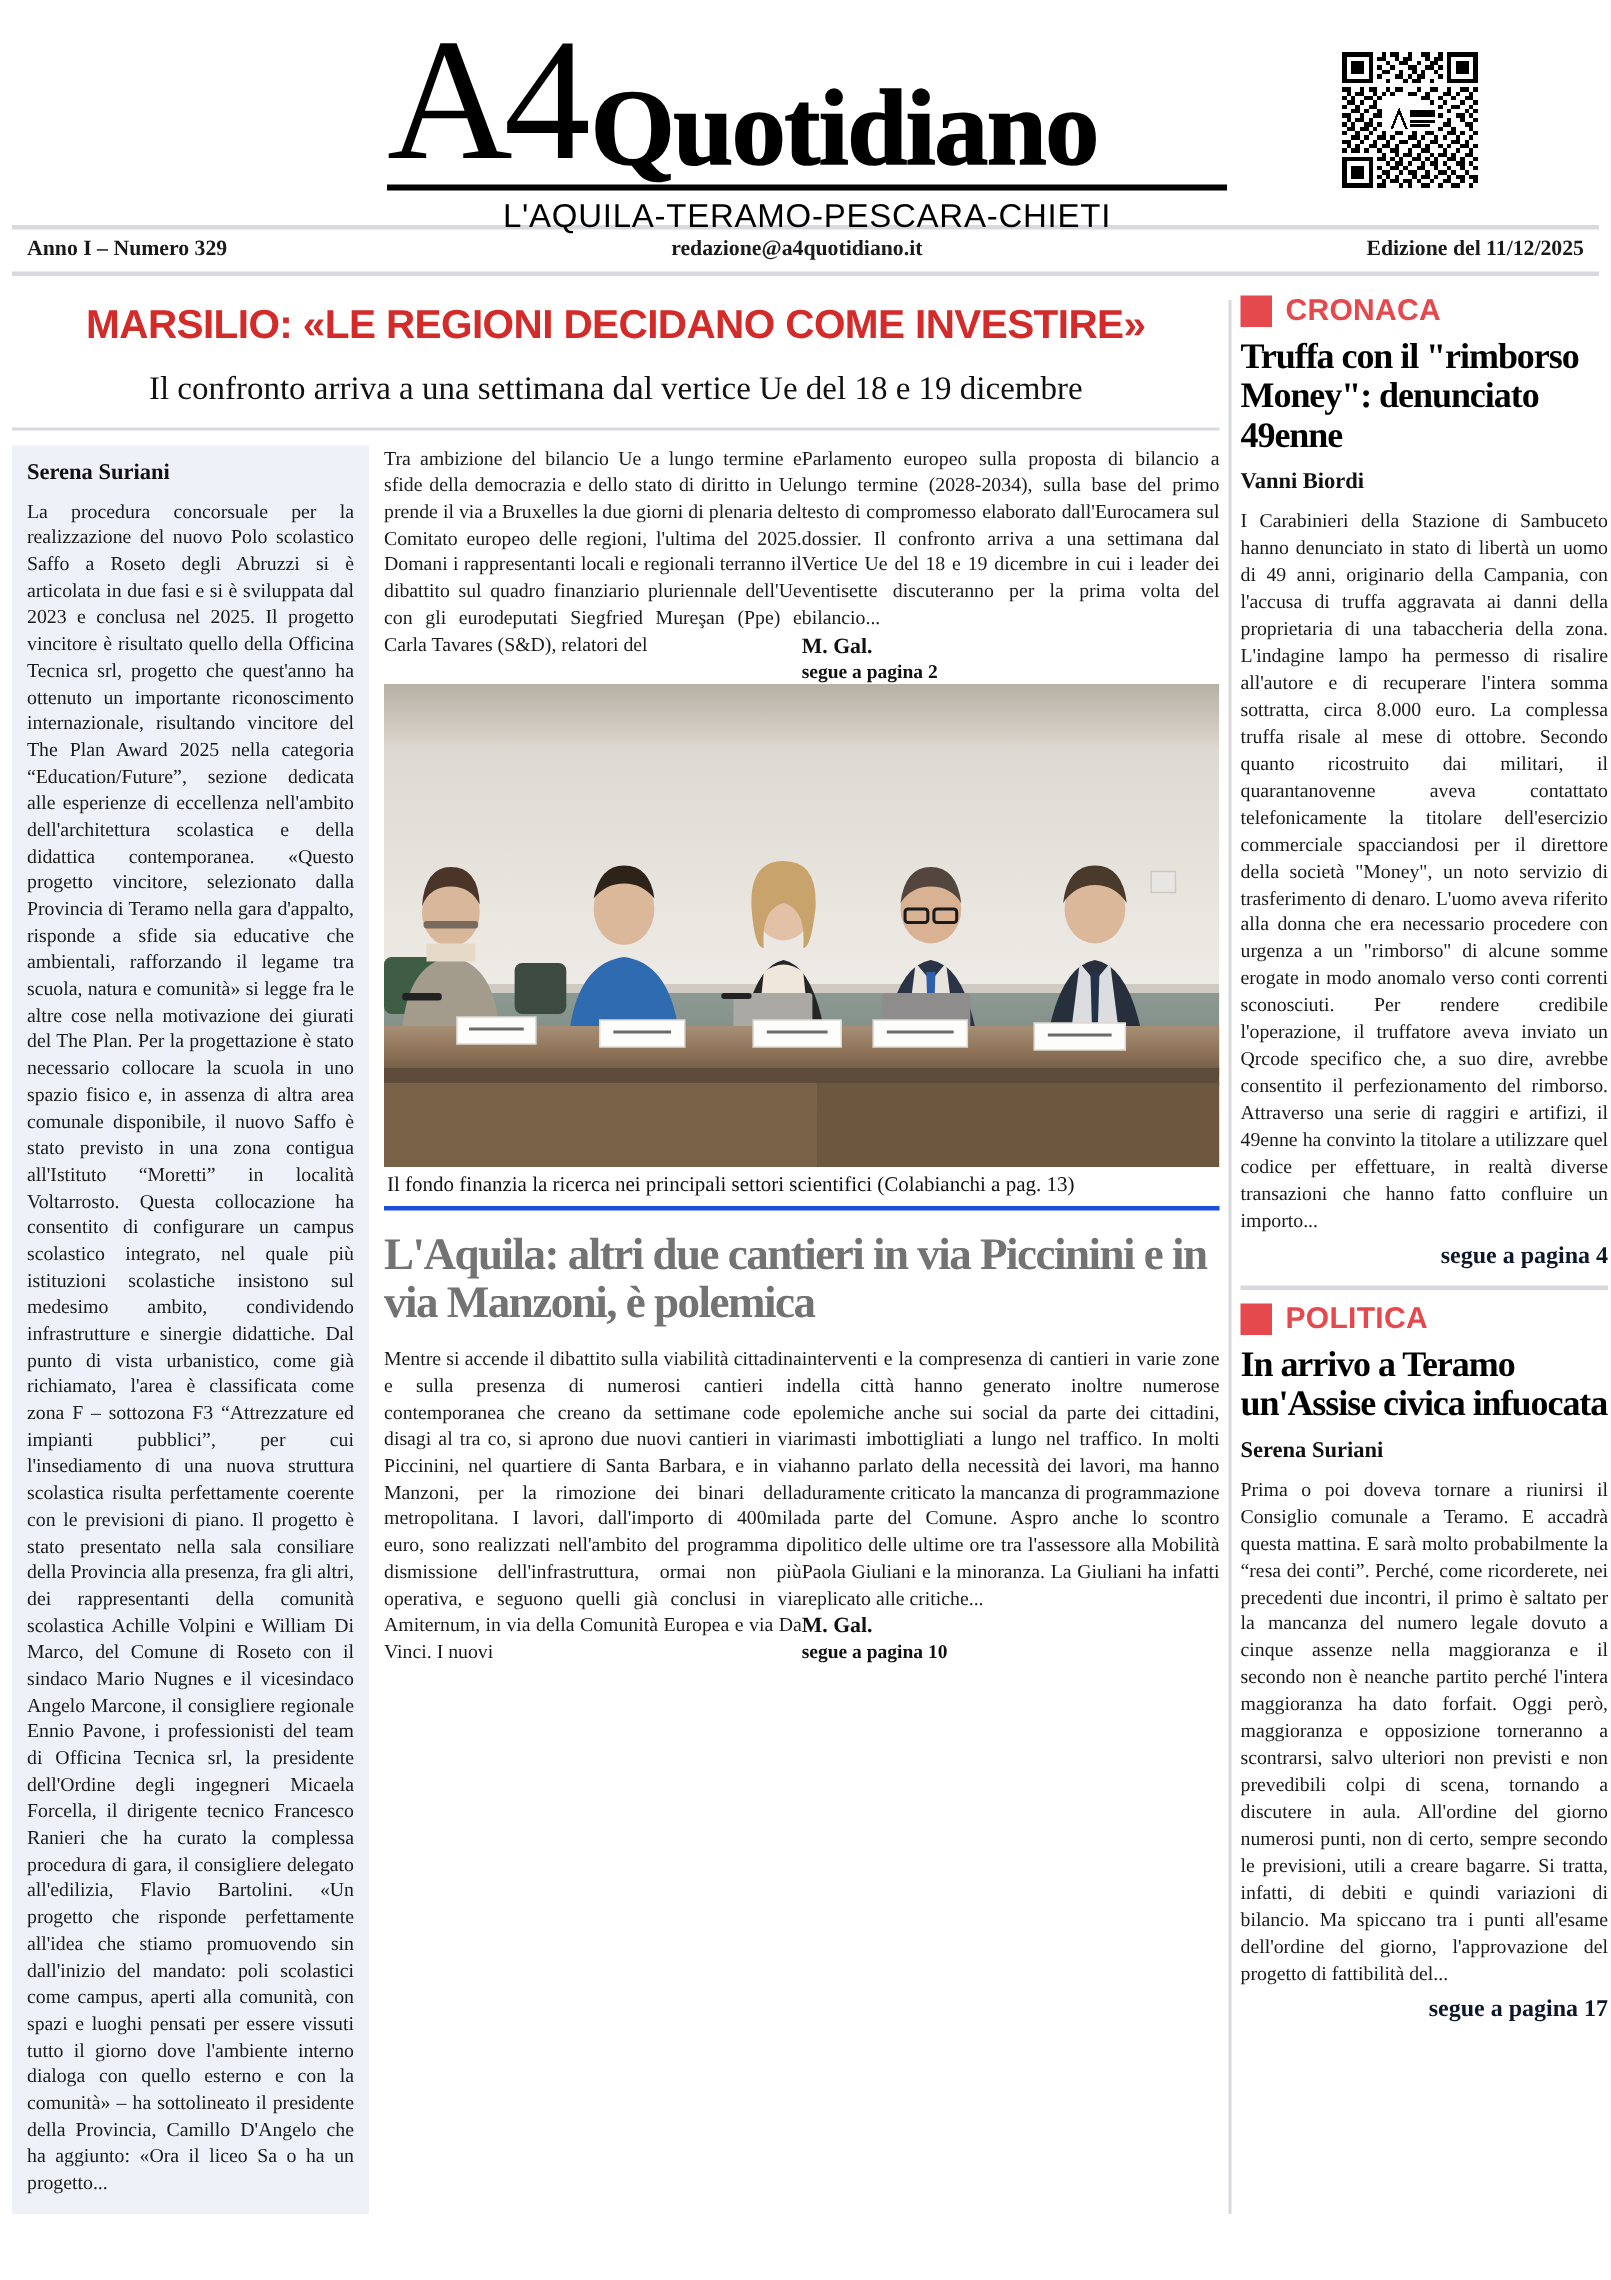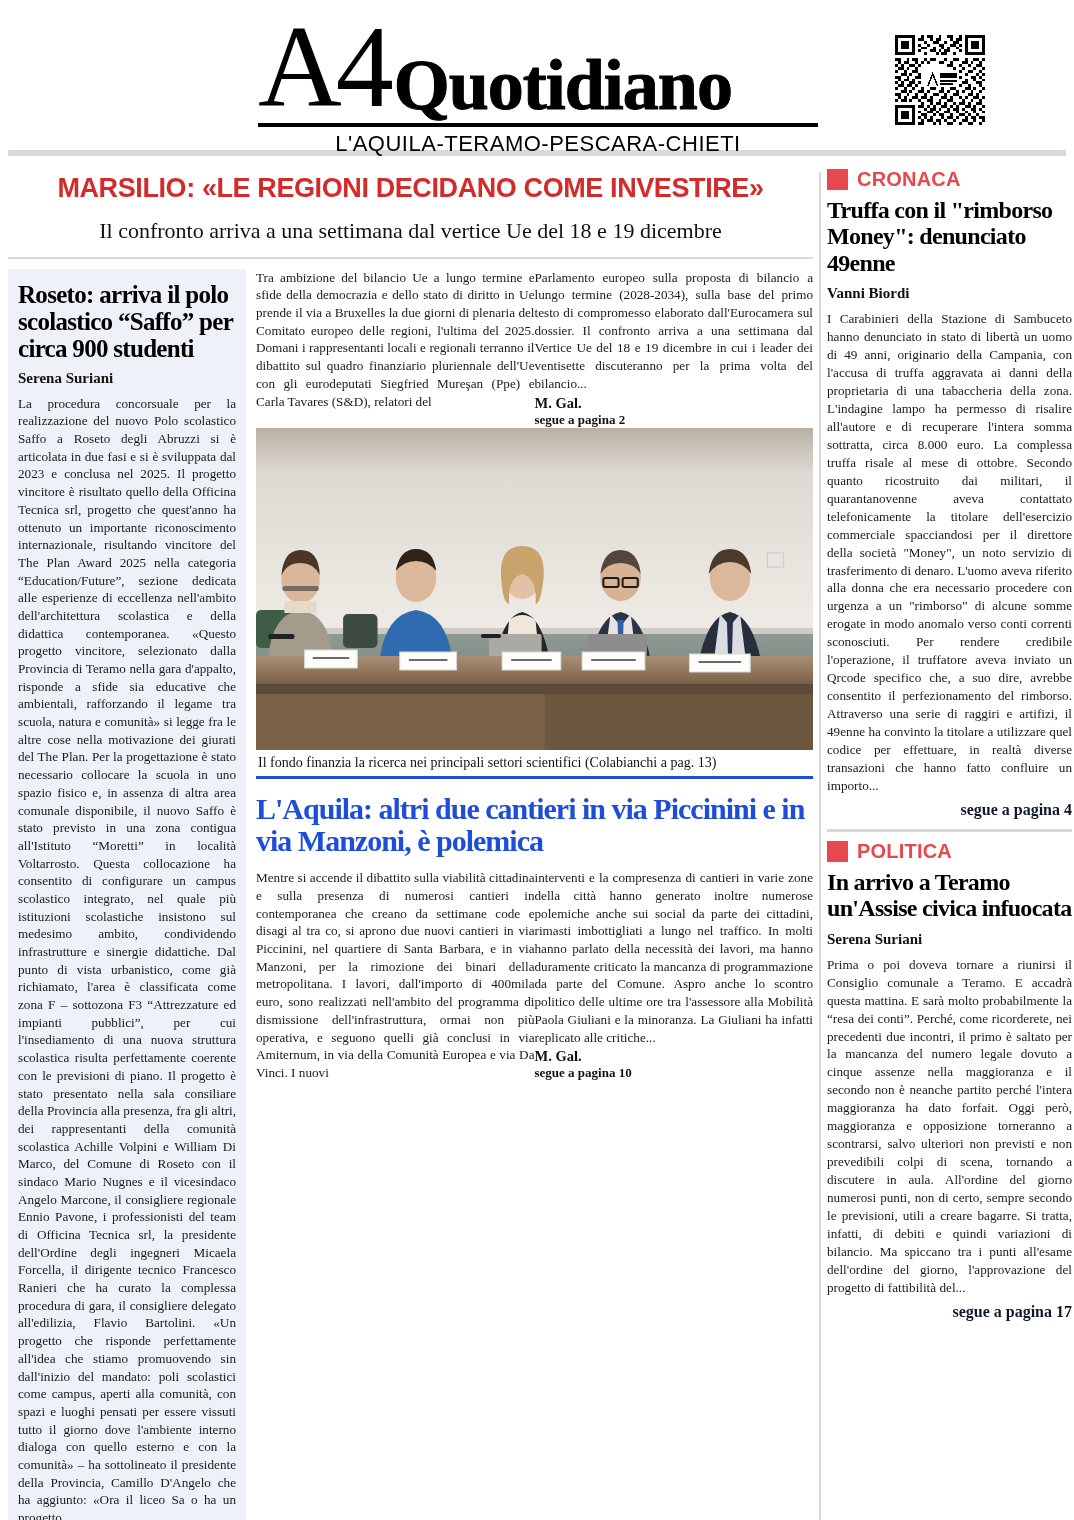--- a/index.html
+++ b/index.html
@@ -129,21 +129,21 @@
   .caption{
     font-family:"Liberation Serif", serif;
     font-size:14px;padding:5px 2px 5px 2px;color:#111;
     border-bottom:3px solid #1d4ed8;
   }
 
   
   .aquila-head{
     font-family:"Liberation Serif", serif;
     font-weight:700;font-size:30px;line-height:1.08;
-    letter-spacing:-1px;margin:14px 0 12px 0;color:#1d4ed8;
+    letter-spacing:-1px;margin:14px 0 12px 0;color:#737373;
   }
 
   
   .sec-rule{height:3px;background:#d7d9dc;margin:10px 0 8px 0;}
   .sec-label{display:flex;align-items:center;gap:9px;margin:2px 0 6px 0;}
   .sec-chip{width:21px;height:21px;background:#e5484d;flex:0 0 21px;}
   .sec-name{
     font-family:"Liberation Sans", sans-serif;
     font-weight:700;font-size:20px;letter-spacing:0.2px;color:#e5484d;
   }
@@ -417,34 +417,38 @@
           <path d="M12 18.6 L14 13.6 L16 18.6 L15.4 18.6 L14 15 L12.6 18.6 Z"></path>
           <rect x="16.6" y="14.2" width="5.6" height="1.7"></rect>
           <rect x="16.6" y="16.4" width="5.6" height="0.8"></rect>
           <rect x="16.6" y="17.5" width="4.4" height="0.6"></rect>
         </g>
       </svg>
     </div>
   </div>
 
   <div class="inforule-top"></div>
+  <div class="infobar">
+    <div>Anno I – Numero 329</div>
+    <div class="mid">redazione@a4quotidiano.it</div>
+    <div class="right">Edizione del 11/12/2025</div>
+  </div>
   <div class="inforule-bot"></div>
 
   <div class="content">
 
     <div class="left-zone">
 
       <div class="kicker">MARSILIO: «LE REGIONI DECIDANO COME INVESTIRE»</div>
       <div class="mainsub">Il confronto arriva a una settimana dal vertice Ue del 18 e 19 dicembre</div>
       <div class="hrule-grey"></div>
 
       <div class="topcols">
 
         <div class="col-roseto">
-          <h2 class="subhead">Roseto: arriva il polo scolastico “Saffo” per circa 900 studenti</h2>
           <div class="byline">Serena Suriani</div>
           <p class="bodytext">La procedura concorsuale per la realizzazione del nuovo Polo scolastico Saffo a Roseto degli Abruzzi si è articolata in due fasi e si è sviluppata dal 2023 e conclusa nel 2025. Il progetto vincitore è risultato quello della Officina Tecnica srl, progetto che quest'anno ha ottenuto un importante riconoscimento internazionale, risultando vincitore del The Plan Award 2025 nella categoria “Education/Future”, sezione dedicata alle esperienze di eccellenza nell'ambito dell'architettura scolastica e della didattica contemporanea. «Questo progetto vincitore, selezionato dalla Provincia di Teramo nella gara d'appalto, risponde a sfide sia educative che ambientali, rafforzando il legame tra scuola, natura e comunità» si legge fra le altre cose nella motivazione dei giurati del The Plan. Per la progettazione è stato necessario collocare la scuola in uno spazio fisico e, in assenza di altra area comunale disponibile, il nuovo Saffo è stato previsto in una zona contigua all'Istituto “Moretti” in località Voltarrosto. Questa collocazione ha consentito di configurare un campus scolastico integrato, nel quale più istituzioni scolastiche insistono sul medesimo ambito, condividendo infrastrutture e sinergie didattiche. Dal punto di vista urbanistico, come già richiamato, l'area è classificata come zona F – sottozona F3 “Attrezzature ed impianti pubblici”, per cui l'insediamento di una nuova struttura scolastica risulta perfettamente coerente con le previsioni di piano. Il progetto è stato presentato nella sala consiliare della Provincia alla presenza, fra gli altri, dei rappresentanti della comunità scolastica Achille Volpini e William Di Marco, del Comune di Roseto con il sindaco Mario Nugnes e il vicesindaco Angelo Marcone, il consigliere regionale Ennio Pavone, i professionisti del team di Officina Tecnica srl, la presidente dell'Ordine degli ingegneri Micaela Forcella, il dirigente tecnico Francesco Ranieri che ha curato la complessa procedura di gara, il consigliere delegato all'edilizia, Flavio Bartolini. «Un progetto che risponde perfettamente all'idea che stiamo promuovendo sin dall'inizio del mandato: poli scolastici come campus, aperti alla comunità, con spazi e luoghi pensati per essere vissuti tutto il giorno dove l'ambiente interno dialoga con quello esterno e con la comunità» – ha sottolineato il presidente della Provincia, Camillo D'Angelo che ha aggiunto: «Ora il liceo Sa o ha un progetto...</p>
 
         </div>
 
         <div class="midzone">
 
           <div class="two-col">
             <div>
               <p class="bodytext">Tra ambizione del bilancio Ue a lungo termine e sfide della democrazia e dello stato di diritto in Ue prende il via a Bruxelles la due giorni di plenaria del Comitato europeo delle regioni, l'ultima del 2025. Domani i rappresentanti locali e regionali terranno il dibattito sul quadro finanziario pluriennale dell'Ue con gli eurodeputati Siegfried Mureşan (Ppe) e Carla Tavares (S&amp;D), relatori del</p>

